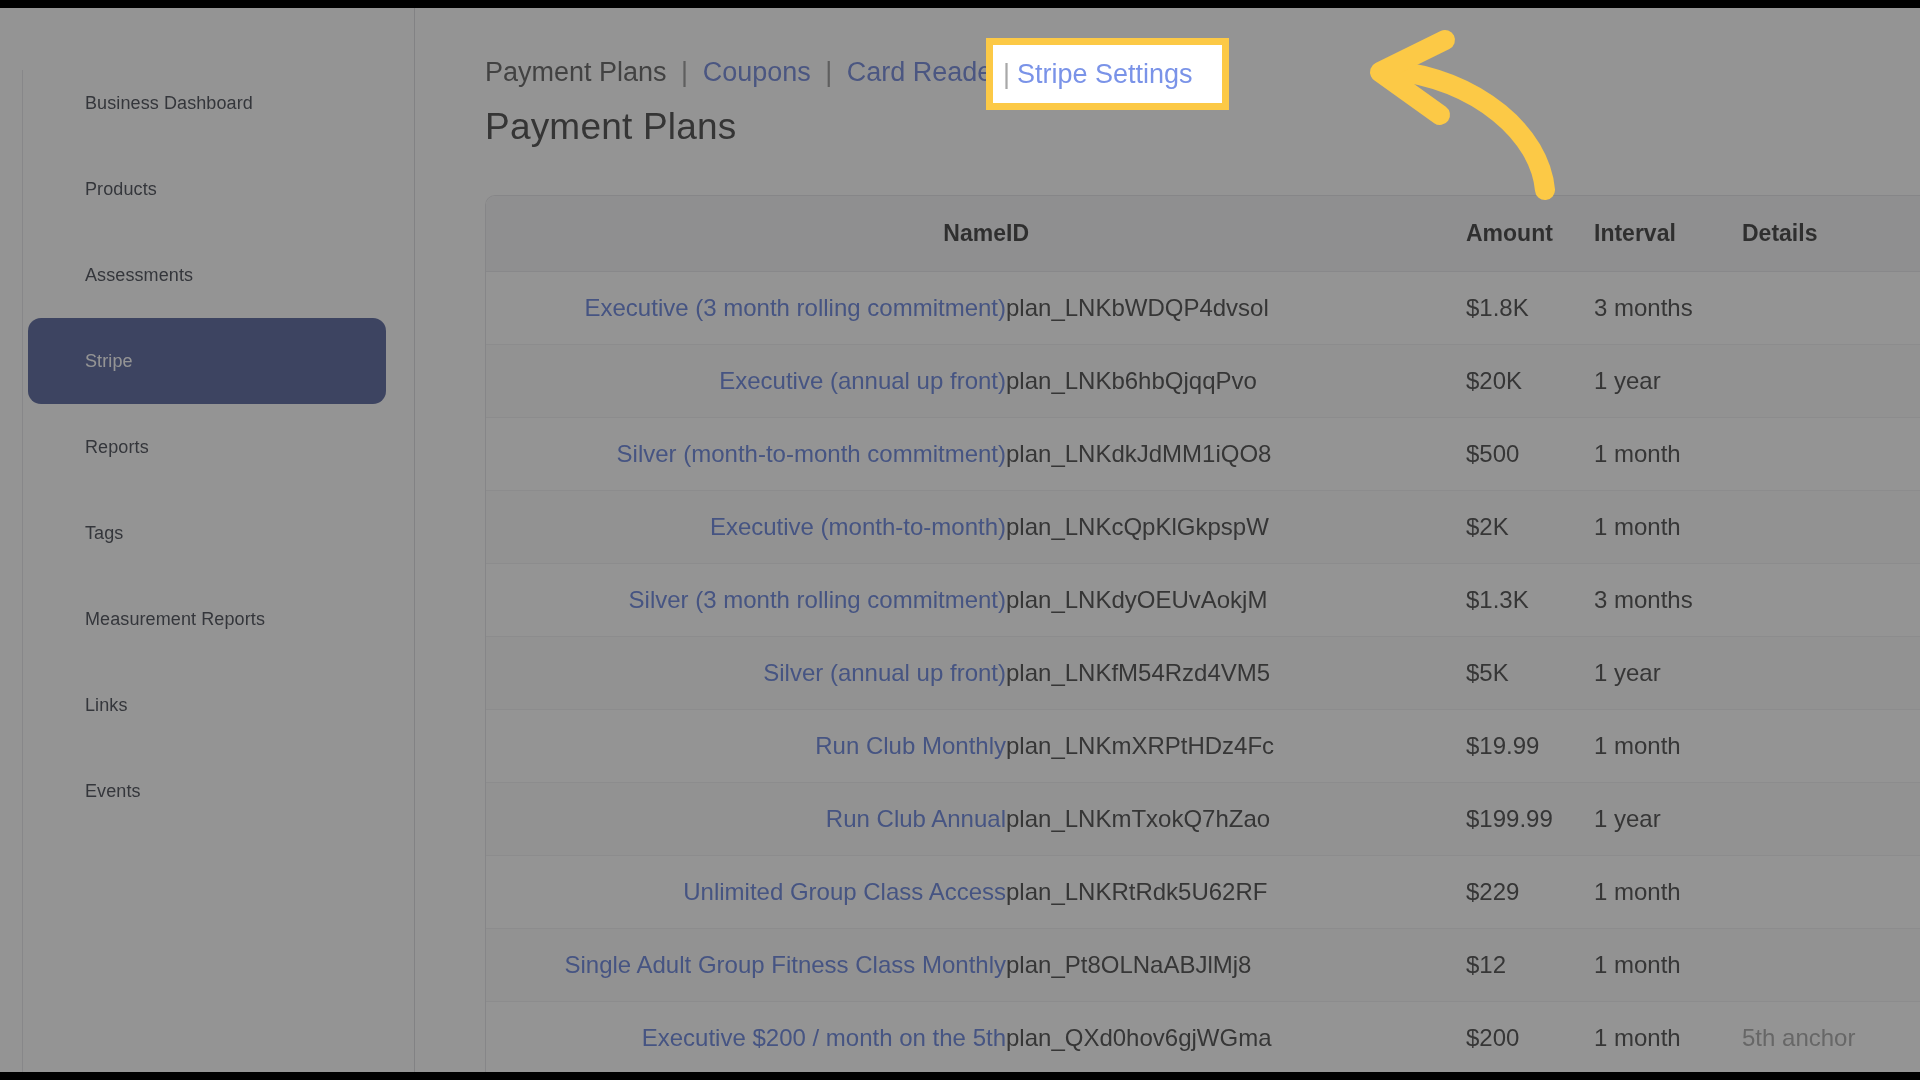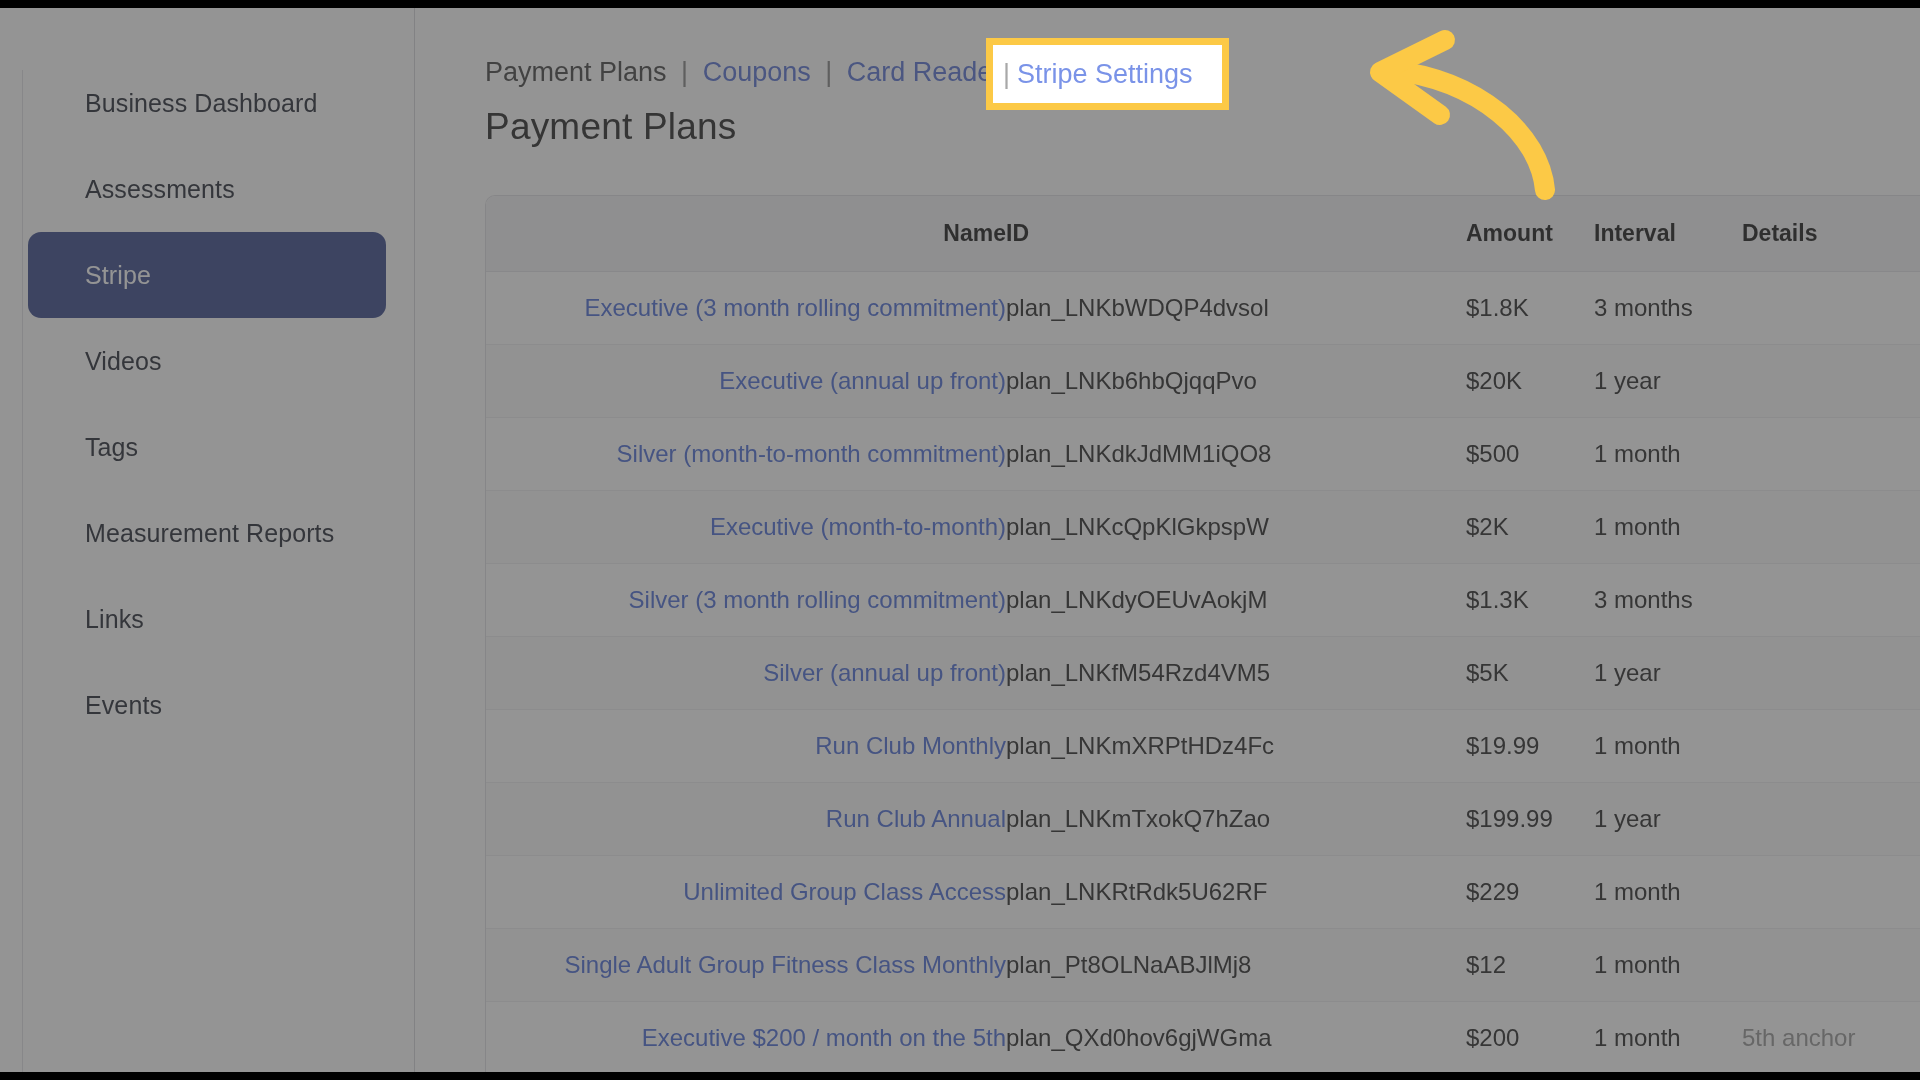--- a/index.html
+++ b/index.html
@@ -39,21 +39,21 @@
     padding-top:52px;
     position:relative;
   }
   .side-rail {
     position:absolute; left:22px; top:62px; bottom:0; width:1px;
     background:#e2e2e6;
   }
   .nav-item {
     height:86px; display:flex; align-items:center;
     padding-left:57px; margin:0 28px 0 28px;
-    font-size:25px; color:#2b2f3a; letter-spacing:.1px;
+    font-size:18px; color:#2b2f3a; letter-spacing:.1px;
     border-radius:13px;
   }
   .nav-item.active {
     background:#3f4f8f; color:#ffffff;
   }
 
   
   .main {
     flex:1; height:100%; background:#ffffff;
     padding:48px 0 0 0; position:relative;
@@ -144,27 +144,30 @@
 
   <div id="app">
 
     <nav class="sidebar">
       <div class="side-rail"></div>
       <div id="nav-list">
           <div class="nav-item">
             <span>Business Dashboard</span>
           </div>
           <div class="nav-item">
+            <span>Products</span>
+          </div>
+          <div class="nav-item">
             <span>Assessments</span>
           </div>
           <div class="nav-item active">
             <span>Stripe</span>
           </div>
           <div class="nav-item">
-            <span>Videos</span>
+            <span>Reports</span>
           </div>
           <div class="nav-item">
             <span>Tags</span>
           </div>
           <div class="nav-item">
             <span>Measurement Reports</span>
           </div>
           <div class="nav-item">
             <span>Links</span>
           </div>

